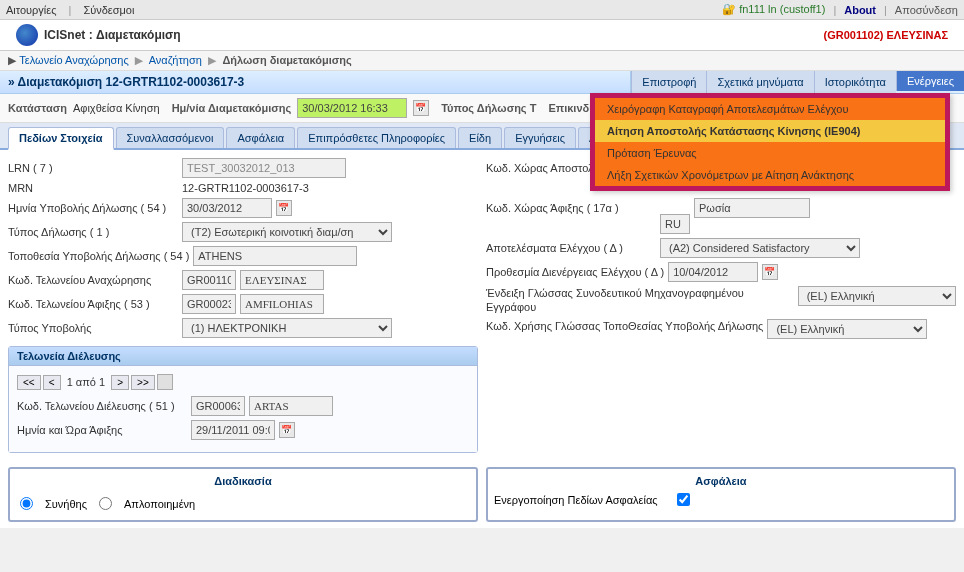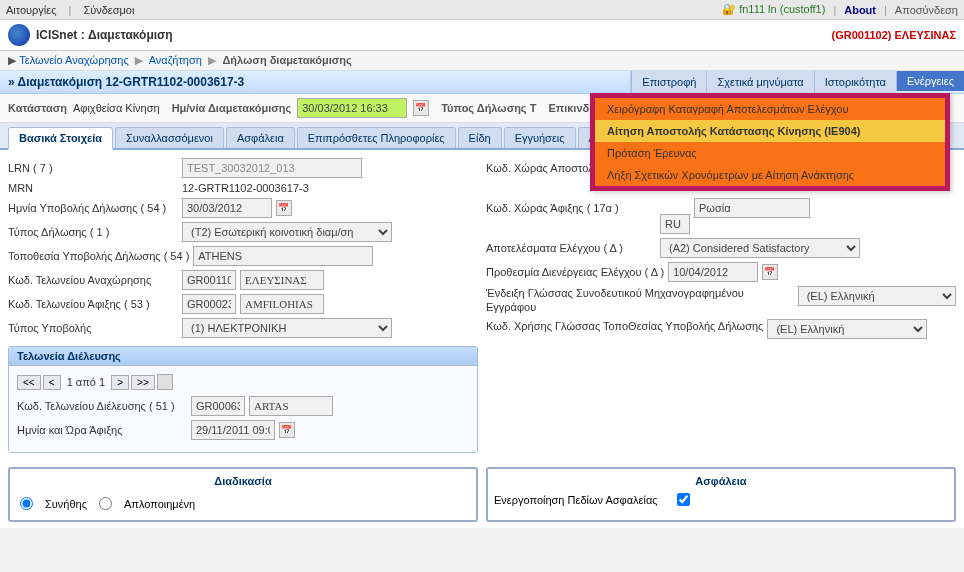--- a/index.html
+++ b/index.html
@@ -8,21 +8,21 @@
     
     .top-nav { background: #e8e8e8; border-bottom: 1px solid #ccc; padding: 3px 6px; display: flex; align-items: center; justify-content: space-between; }
     .top-nav-left { display: flex; gap: 12px; }
     .top-nav-item { color: #333; cursor: pointer; text-decoration: none; }
     .top-nav-separator { color: #999; }
     .top-nav-right { display: flex; gap: 8px; align-items: center; color: #2a6; }
     .top-nav-right a { color: #555; text-decoration: none; }
     .top-nav-right .about-link { color: #000080; }
 
     
-    .header-area { background: #fff; padding: 4px 8px; border-bottom: 1px solid #ccc; display: flex; align-items: center; justify-content: space-between; }
+    .header-area { background: #fff; padding: 4px 16px; border-bottom: 1px solid #ccc; display: flex; align-items: center; justify-content: space-between; }
     .logo-title { display: flex; align-items: center; gap: 6px; }
     .logo-circle { width: 22px; height: 22px; border-radius: 50%; background: radial-gradient(circle at 40% 40%, #4488cc, #1133aa); display: inline-block; }
     .app-title { font-weight: bold; color: #333; font-size: 12px; }
     .header-right { color: #c00; font-weight: bold; font-size: 11px; }
 
     
     .breadcrumb { background: #f5f5f5; padding: 3px 8px; border-bottom: 1px solid #ddd; font-size: 11px; color: #555; }
     .breadcrumb a { color: #0055aa; text-decoration: none; }
     .breadcrumb .sep { color: #999; margin: 0 3px; }
     .breadcrumb .current { color: #555; font-weight: bold; }
@@ -55,21 +55,21 @@
 
     
     .main-content { background: #fff; padding: 8px; display: flex; gap: 8px; }
     .left-panel { flex: 1; }
     .right-panel { flex: 1; }
 
     
     .form-group { display: flex; align-items: center; margin-bottom: 4px; gap: 4px; }
     .form-label { color: #333; min-width: 170px; font-size: 11px; }
     .form-input { border: 1px solid #aaa; background: #bef264; padding: 2px 4px; height: 20px; color: #444; font-size: 11px; }
-    .form-input-wide { width: 180px; }
+    .form-input-wide { width: 164px; }
     .form-input-medium { width: 120px; }
     .form-select { border: 1px solid #aaa; background: #f0f0f0; padding: 2px 4px; height: 20px; color: #444; font-size: 11px; }
     .form-select-wide { width: 210px; }
     .cal-icon { width: 16px; height: 16px; background: #e8e8e8; border: 1px solid #aaa; display: inline-flex; align-items: center; justify-content: center; cursor: pointer; font-size: 9px; }
     .code-input { width: 54px; }
     .name-input { width: 84px; font-family: Liberation Serif, serif; }
 
     
     .section-panel { border: 1px solid #aabbdd; border-radius: 3px; margin-top: 8px; }
     .section-title { background: linear-gradient(to bottom, #c5ddff, #aaccee); padding: 3px 8px; font-weight: bold; color: #003366; font-size: 11px; border-bottom: 1px solid #aabbdd; }
@@ -155,21 +155,21 @@
   <div class="status-item">
     <span class="status-label">Τύπος Δήλωσης Τ</span>
   </div>
   <div class="status-item">
     <span class="status-label">Επικινδυνότητα</span>
     <span class="status-value">O001C</span>
   </div>
 </div>
 
 <div class="tabs">
-  <div class="tab active">Βασικά Στοιχεία</div>
+  <div class="tab active">Πεδίων Στοιχεία</div>
   <div class="tab">Συναλλασσόμενοι</div>
   <div class="tab">Ασφάλεια</div>
   <div class="tab">Επιπρόσθετες Πληροφορίες</div>
   <div class="tab">Είδη</div>
   <div class="tab">Εγγυήσεις</div>
   <div class="tab">Αποτελέσματα Ελέγχου</div>
   <div class="tab">Αποτελέσματα Ρίσκου</div>
 </div>
 
 <div class="main-content">

